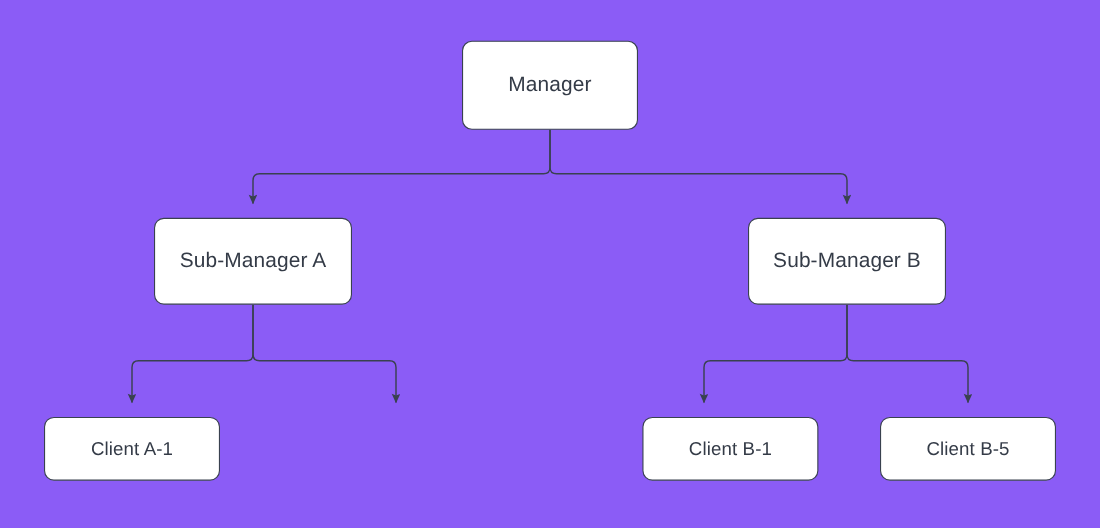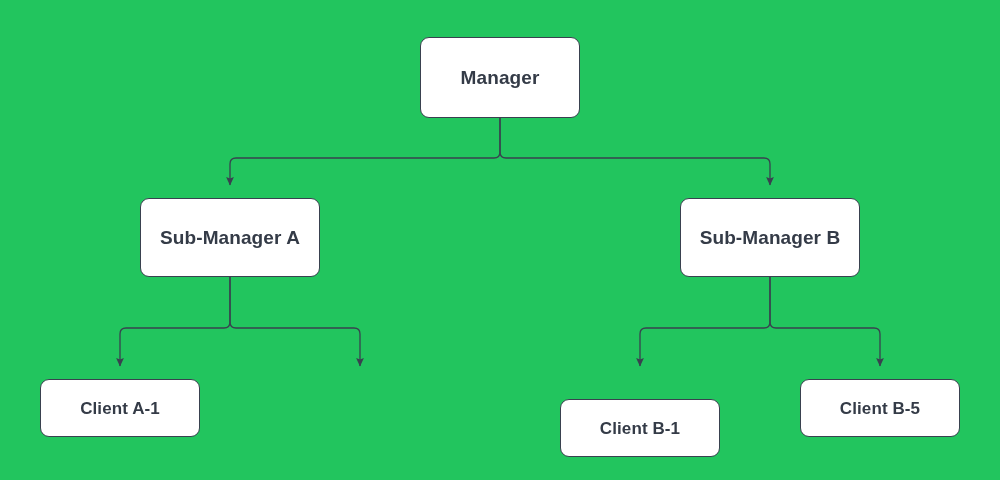--- a/index.html
+++ b/index.html
@@ -11,22 +11,21 @@
   body {
     width: 1000px;
     height: 480px;
     font-family: "Liberation Sans", sans-serif;
     overflow: hidden;
   }
   #diagram-canvas {
     position: relative;
     width: 1000px;
     height: 480px;
-    background: #22c55e;
-    font-weight: bold;
+    background: #8b5cf6;
   }
   #connector-layer {
     position: absolute;
     left: 0;
     top: 0;
     width: 1000px;
     height: 480px;
   }
   .node {
     position: absolute;
@@ -91,21 +90,21 @@
 
   <div class="node level-1" style="left:680px; top:198px; width:180px; height:79px;">
     <span class="node-label">Sub-Manager B</span>
   </div>
 
   <div class="node level-2" style="left:40px; top:379px; width:160px; height:58px;">
     <span class="node-label">Client A-1</span>
   </div>
 
 
-  <div class="node level-2" style="left:560px; top:379px; width:160px; height:58px;margin-top:20px;">
+  <div class="node level-2" style="left:584px; top:379px; width:160px; height:58px;">
     <span class="node-label">Client B-1</span>
   </div>
 
   <div class="node level-2" style="left:800px; top:379px; width:160px; height:58px;">
     <span class="node-label">Client B-5</span>
   </div>
 
 </div>
 
 </body></html>

